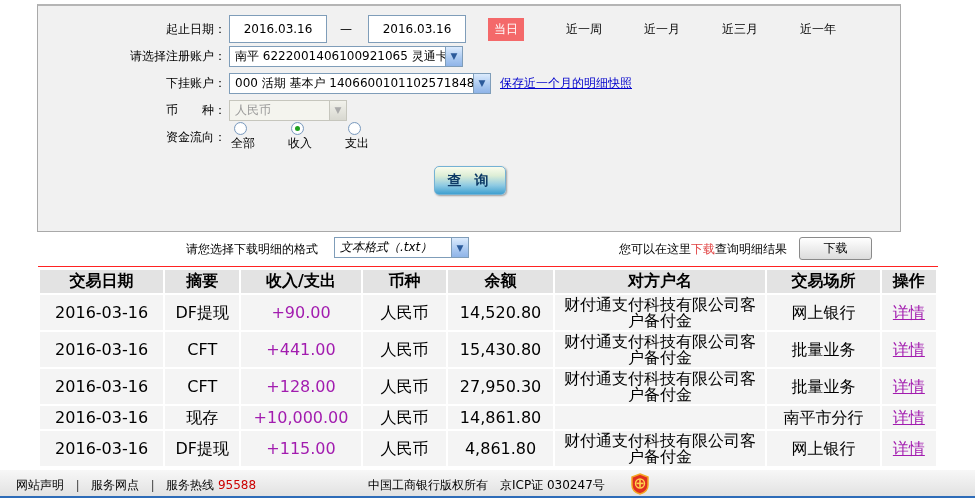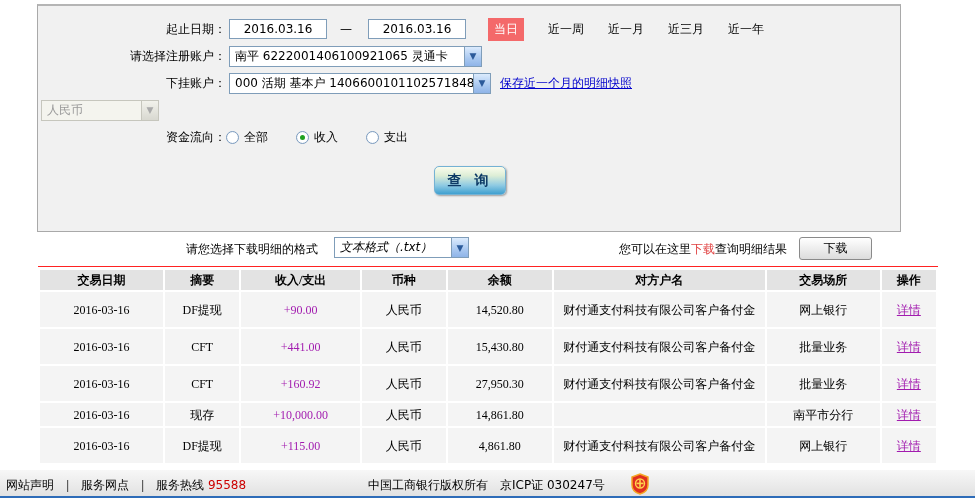--- a/index.html
+++ b/index.html
@@ -6,43 +6,43 @@
   html,body { width: 975px; height: 502px; background: #fff; overflow: hidden; }
   body { font-family: "DejaVu Sans", "Liberation Sans", sans-serif; font-size: 12px; color: #000; position: relative; }
 
   
   .panel { position: absolute; left: 37px; top: 4px; width: 864px; height: 228px;
            background: #f1f1f1; border: 1px solid #a9a9a9; border-top: 2px solid #b5b5b5; }
   .panel-inner { padding-top: 12px; }
   .frow { display: flex; align-items: center; margin-bottom: 5px; height: 22px; }
   .flabel { width: 188px; text-align: right; flex: none; white-space: pre; }
 
-  .date-input { width: 98px; height: 20px; border: 1px solid #7f9db9; background: #fff;
+  .date-input { width: 98px; height: 28px; border: 1px solid #7f9db9; background: #fff;
                 text-align: center; font-size: 12px; font-family: inherit; margin-left: 3px; }
   .dash { margin: 0 13px; }
   .chip-today { margin-left: 22px; background: #f4696a; color: #fff; padding: 3px 6px; cursor: pointer; }
-  .quick-link { margin-left: 24px; cursor: pointer; }
+  .quick-link { margin-left: 42px; cursor: pointer; }
 
   .sel { height: 21px; border: 1px solid #7f9db9; background: #fff; display: flex;
          align-items: center; margin-left: 3px; cursor: pointer; }
   .sel-text { padding: 0 5px; flex: 1; white-space: nowrap; overflow: hidden; }
   .sel-arrow { width: 17px; height: 19px; flex: none; border-left: 1px solid #7f9db9;
                background: linear-gradient(180deg,#dcebfd,#a9c8f0 60%,#8fb4e8);
                display: flex; align-items: center; justify-content: center;
                color: #2b5a9a; font-size: 9px; font-weight: bold; }
-  .sel.w-register { width: 253px; }
+  .sel.w-register { width: 234px; }
   .sel.w-sub { width: 262px; }
   .sel.disabled { width: 118px; border-color: #c6c6bd; background: #f4f4ee; cursor: default; }
   .sel.disabled .sel-text { color: #9a9a9a; }
   .sel.disabled .sel-arrow { border-left-color: #c6c6bd; background: linear-gradient(180deg,#f2f2ec,#d8d8d0); color: #aaa; }
 
   .snapshot-link { margin-left: 9px; color: #0000cc; text-decoration: underline; cursor: pointer; }
 
   .radio-group { display: flex; align-items: center; }
-  .radio-opt { display: flex; align-items: center; cursor: pointer; }
+  .radio-opt { display: flex; align-items: center; cursor: pointer; flex-direction: column; }
   .radio-opt + .radio-opt { margin-left: 28px; }
   .radio-circle { width: 13px; height: 13px; border: 1px solid #7b9bbf; border-radius: 50%;
                   background: radial-gradient(#fff 55%, #dfe8f2); position: relative; flex: none; }
   .radio-circle.on::after { content:""; position: absolute; left: 3px; top: 3px; width: 5px; height: 5px;
                             border-radius: 50%; background: #1fa11f; }
   .radio-label { margin-left: 5px; }
 
   .query-btn-row { margin-top: 18px; margin-left: 396px; }
   .query-btn { width: 72px; height: 29px; border: 1px solid #74b2d4; border-radius: 5px;
                background: linear-gradient(180deg,#fbfced 0%, #ddeed6 32%, #8ecae3 68%, #3fa0d0 100%);
@@ -55,32 +55,32 @@
   .format-sel { position: absolute; left: 331px; top: 0; width: 135px; font-style: italic; }
   .dl-hint { position: absolute; left: 619px; top: 4px; }
   .dl-red { color: #e04040; }
   .dl-btn { position: absolute; left: 799px; top: 0; width: 73px; height: 23px;
             border: 1px solid #8a8a8a; border-radius: 3px; background: linear-gradient(180deg,#ffffff,#dcdcdc);
             font-family: inherit; font-size: 12px; cursor: pointer; }
 
   
   .table-wrap { position: absolute; left: 38px; top: 266px; width: 900px; }
   .red-rule { border-top: 1px solid #ff2222; margin-bottom: 1px; }
-  table { width: 100%; border-collapse: separate; border-spacing: 2px; background: #fff; font-size: 12px; font-family: Liberation Serif, serif; }
+  table { width: 100%; border-collapse: separate; border-spacing: 2px; background: #fff; font-size: 16px; }
   th { background: #e3e3e3; height: 20px; font-weight: bold; text-align: center; padding: 1px 2px; }
   td { background: #f4f4f4; text-align: center; padding: 1px 4px; line-height: 16px; }
   tr.tall td { height: 35px; }
   tr.short td { height: 23px; }
   .amount { color: #a21caf; }
   .detail-link { color: #a21caf; text-decoration: underline; cursor: pointer; }
 
   
   .footer { position: absolute; left: 0; top: 470px; width: 975px; height: 28px;
             background: linear-gradient(180deg,#f7f7f7,#e2e2e2); border-bottom: 2px solid #2e6cb8; }
-  .f-left { position: absolute; left: 6px; top: 7px; white-space: pre; }
+  .f-left { position: absolute; left: 16px; top: 7px; white-space: pre; }
   .f-left .hot { color: #cc0000; }
   .f-link { cursor: pointer; }
   .f-center { position: absolute; left: 368px; top: 7px; white-space: pre; }
   .f-badge { position: absolute; left: 630px; top: 3px; width: 20px; height: 22px; }
 </style>
 </head>
 <body>
 
 <div class="panel">
   <div class="panel-inner">
@@ -108,20 +108,21 @@
     <div class="frow">
       <span class="flabel">下挂账户：</span>
       <div class="sel w-sub">
         <span class="sel-text">000 活期 基本户 1406600101102571848</span>
         <span class="sel-arrow">▼</span>
       </div>
       <span class="snapshot-link">保存近一个月的明细快照</span>
     </div>
 
     <div class="frow">
+      <span class="flabel">币　　种：</span>
       <div class="sel disabled">
         <span class="sel-text">人民币</span>
         <span class="sel-arrow">▼</span>
       </div>
     </div>
 
     <div class="frow">
       <span class="flabel">资金流向：</span>
       <div class="radio-group">
         <span class="radio-opt">
@@ -198,21 +199,21 @@
         <td class="amount">+441.00</td>
         <td>人民币</td>
         <td>15,430.80</td>
         <td>财付通支付科技有限公司客户备付金</td>
         <td>批量业务</td>
         <td><span class="detail-link">详情</span></td>
       </tr>
       <tr class="tall">
         <td>2016-03-16</td>
         <td>CFT</td>
-        <td class="amount">+160.92</td>
+        <td class="amount">+128.00</td>
         <td>人民币</td>
         <td>27,950.30</td>
         <td>财付通支付科技有限公司客户备付金</td>
         <td>批量业务</td>
         <td><span class="detail-link">详情</span></td>
       </tr>
       <tr class="short">
         <td>2016-03-16</td>
         <td>现存</td>
         <td class="amount">+10,000.00</td>

